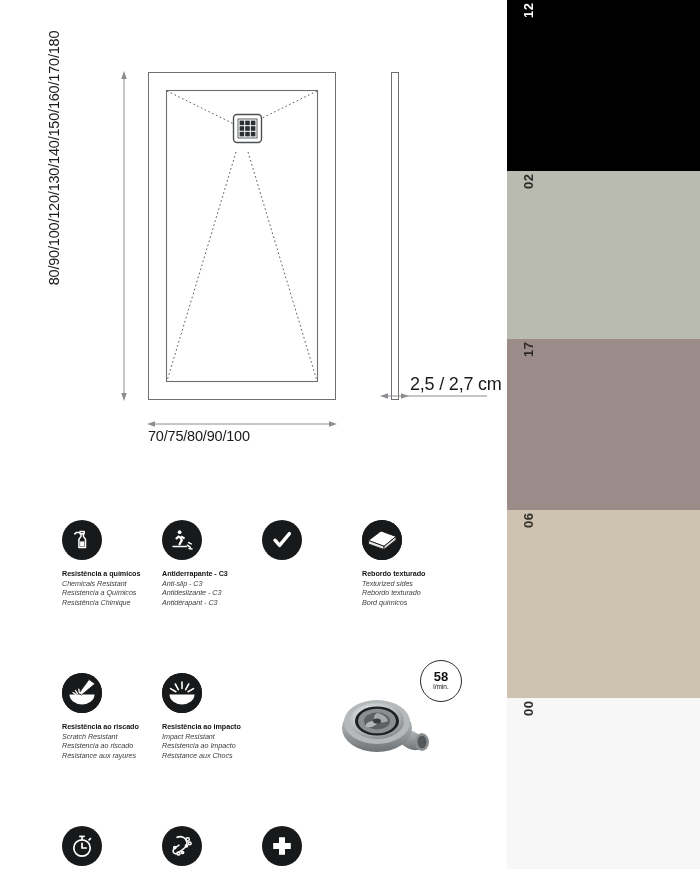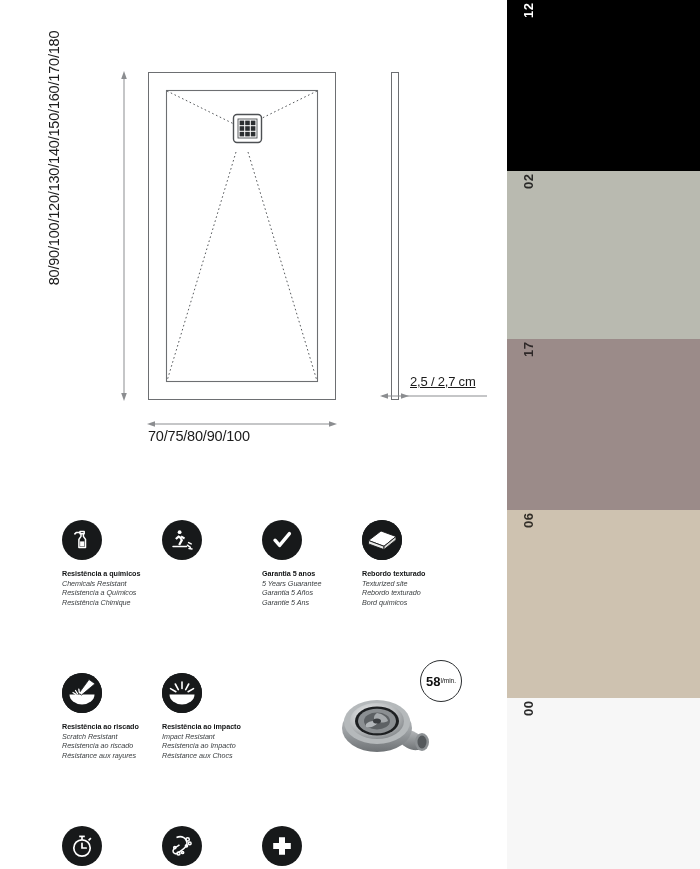--- a/index.html
+++ b/index.html
@@ -44,25 +44,24 @@
     width: 188px;
     text-align: left;
     font-size: 14.5px;
     color: #1b1b1b;
     letter-spacing: -0.2px;
   }
   .thick-label {
     position: absolute;
     left: 410px;
     top: 374px;
-    font-size: 13px;
+    font-size: 18px;
     color: #1b1b1b;
     letter-spacing: -0.2px;
     white-space: nowrap;
-    text-decoration: underline;
   }
 
   
   #swatches {
     position: absolute;
     right: 0; top: 0;
     width: 193px;
     height: 869px;
     display: flex;
     flex-direction: column;
@@ -131,21 +130,21 @@
 
   
   #flow-badge {
     position: absolute;
     left: 420px;
     top: 660px;
     width: 40px; height: 40px;
     border-radius: 50%;
     border: 1px solid #2a2d2f;
     display: flex;
-    flex-direction: row;
+    flex-direction: column;
     align-items: center;
     justify-content: center;
     background: #fff;
   }
   #flow-badge .n {
     font-size: 13px;
     font-weight: 700;
     color: #111;
     line-height: 1;
   }
@@ -256,50 +255,50 @@
               <path d="M13.4 9.6l3.6 1.9-0.9 1.9-3.4-1.8z"></path>
             </g>
             <g stroke="#ffffff" stroke-width="1.5" fill="none" stroke-linecap="round">
               <path d="M5 20.5h13.5"></path>
               <path d="M19.4 19.2l3 2.1"></path>
               <path d="M20.6 16.6l2.6 1.3"></path>
               <path d="M21 22.6l3 0.4"></path>
             </g>
           </svg>
         </div>
+        <div class="feat-text">
+          <div class="feat-title">Antiderrapante - C3</div>
+          <div class="feat-line">Anti-slip - C3</div>
+          <div class="feat-line">Antideslizante - C3</div>
+          <div class="feat-line">Antidérapant - C3</div>
+        </div>
       </div>
 
       <div class="feat">
         <div class="feat-icon">
           <svg width="24" height="24" viewBox="0 0 24 24">
             <path d="M5 12.2l4.6 5.2L19.4 5.6" fill="none" stroke="#ffffff" stroke-width="3.4" stroke-linecap="round" stroke-linejoin="round"></path>
           </svg>
-        </div>
-        <div class="feat-text">
-          <div class="feat-title">Garantia 5 anos</div>
-          <div class="feat-line">5 Years Guarantee</div>
-          <div class="feat-line">Garantia 5 Años</div>
-          <div class="feat-line">Garantie 5 Ans</div>
         </div>
       </div>
 
       <div class="feat">
         <div class="feat-icon">
           <svg width="40" height="40" viewBox="0 0 40 40">
             <circle cx="20" cy="20" r="20" fill="#17191a"></circle>
             <g>
               <path d="M6.5 20.5L19 11l15 5.5-12 9.8z" fill="#ffffff" stroke="#17191a" stroke-width="0.9"></path>
               <path d="M6.5 20.5v3.4l15.5 5.7v-3.3z" fill="#e9e9e7" stroke="#17191a" stroke-width="0.9"></path>
               <path d="M34 16.5v3.4l-12 9.7v-3.3z" fill="#d8d8d5" stroke="#17191a" stroke-width="0.9"></path>
             </g>
           </svg>
         </div>
         <div class="feat-text">
           <div class="feat-title">Rebordo texturado</div>
-          <div class="feat-line">Texturized site</div>
+          <div class="feat-line">Texturized sides</div>
           <div class="feat-line">Rebordo texturado</div>
           <div class="feat-line">Bord químicos</div>
         </div>
       </div>
     </div>
 
     <div class="feat-row" style="margin-top:65px;">
 
       <div class="feat">
         <div class="feat-icon">

